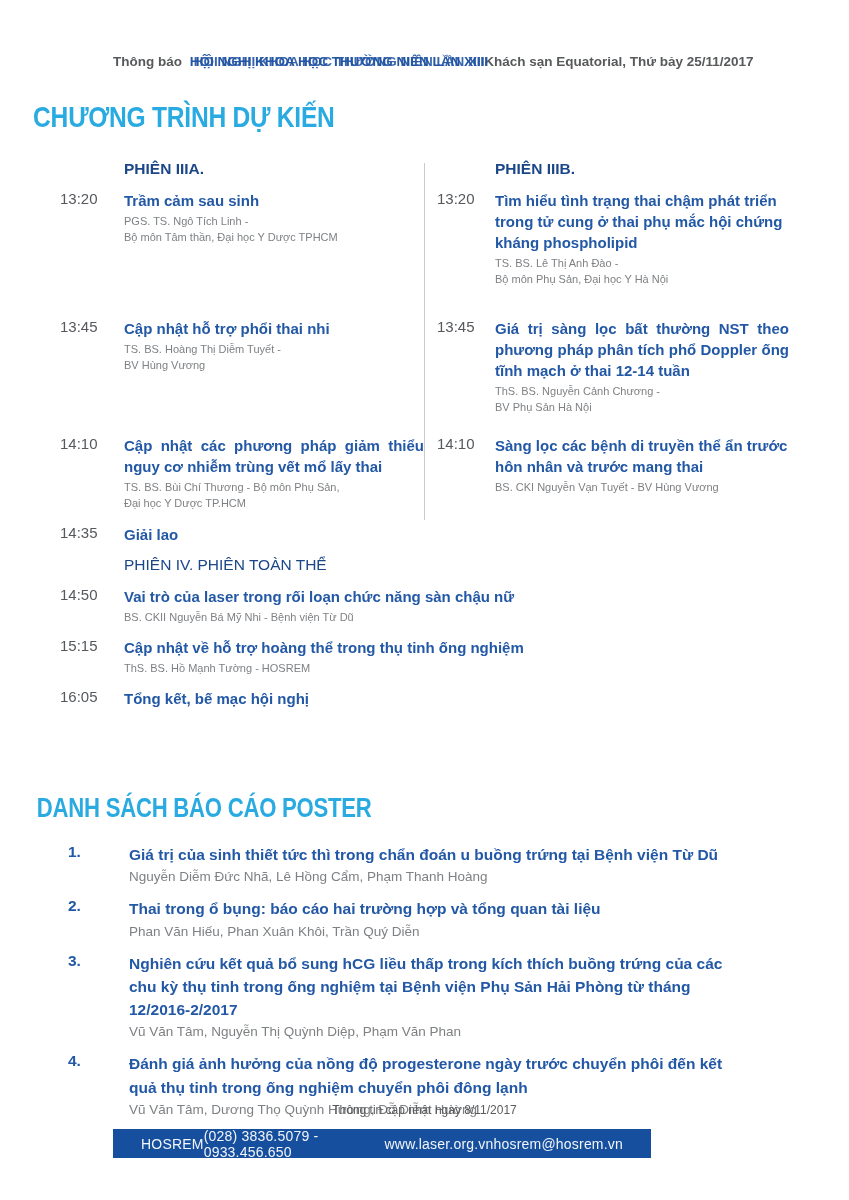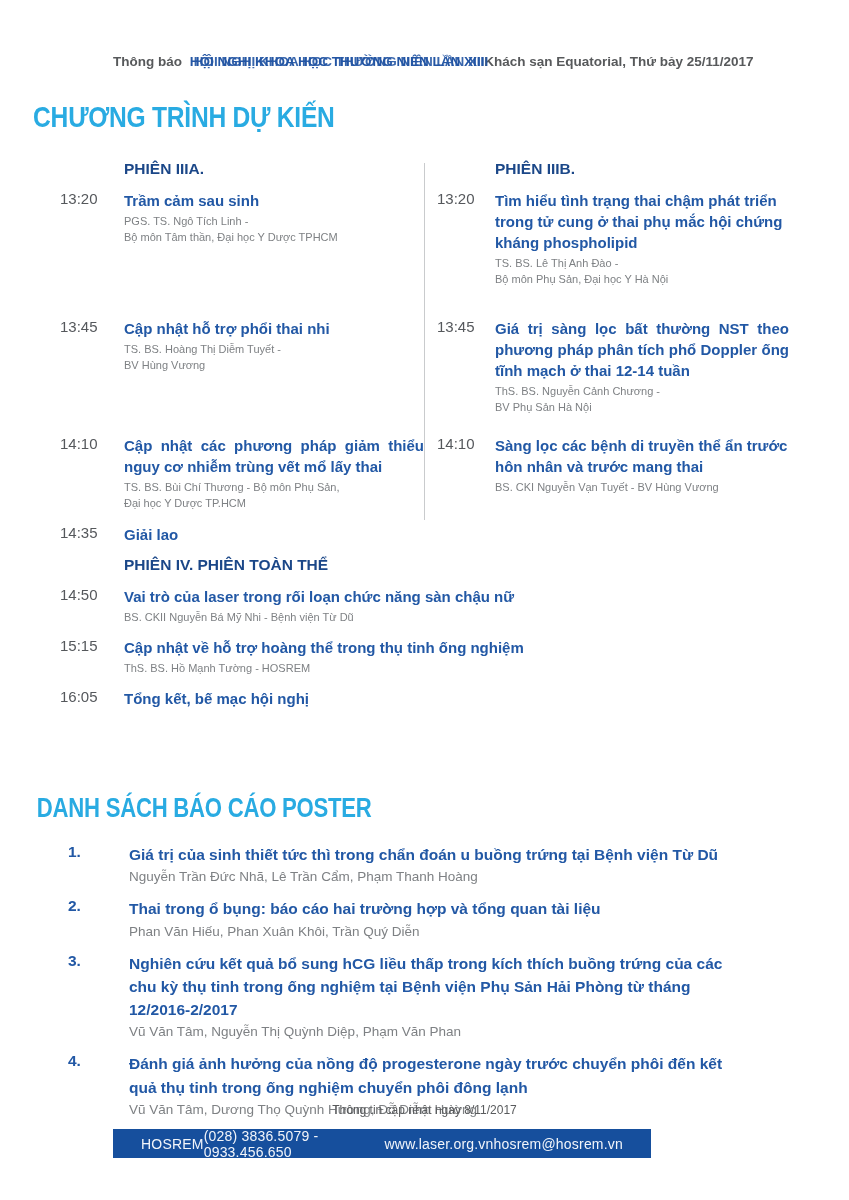--- a/index.html
+++ b/index.html
@@ -32,21 +32,21 @@
   .talk-title.justify{text-align:justify;}
   .speaker{font-size:11px;color:#7e8184;line-height:1.45;margin-top:3px;white-space:pre-line;}
   .c1{grid-column:1;} .c2{grid-column:2;} .c4{grid-column:4;} .c5{grid-column:5;}
   .r1{grid-row:1;} .r2{grid-row:2;} .r3{grid-row:3;} .r4{grid-row:4;}
 
   
   .plenary{position:absolute;top:524px;left:60px;width:732px;}
   .pl-row{display:flex;margin-bottom:11px;}
   .pl-time{width:64px;flex:0 0 64px;font-size:15px;color:#55585c;}
   .pl-body{flex:1;}
-  .pl-session{font-size:15.5px;font-weight:bold;color:#1b4788;margin:2px 0 12px 64px;}
+  .pl-session{font-size:15.5px;font-weight:normal;color:#1b4788;margin:2px 0 12px 64px;}
 
   
   .posters{position:absolute;top:843px;left:68px;width:676px;}
   .po-row{display:flex;margin-bottom:13px;}
   .po-num{width:45px;flex:0 0 45px;font-size:15.5px;font-weight:bold;color:#2258a5;}
   .po-body{flex:1;margin-left:16px;}
   .po-title{font-size:15.5px;font-weight:bold;color:#2258a5;line-height:1.5;}
   .po-authors{font-size:13.5px;color:#7e8184;margin-top:3px;}
 
   
@@ -154,21 +154,21 @@
 
   <div class="big-heading h-poster">
     <span>DANH SÁCH BÁO CÁO POSTER</span>
   </div>
 
   <div class="posters">
     <div class="po-row">
       <div class="po-num">1.</div>
       <div class="po-body">
         <div class="po-title">Giá trị của sinh thiết tức thì trong chẩn đoán u buồng trứng tại Bệnh viện Từ Dũ</div>
-        <div class="po-authors">Nguyễn Trần Đức Nhã, Lê Trần Cẩm, Phạm Thanh Hoàng</div>
+        <div class="po-authors">Nguyễn Diễm Đức Nhã, Lê Hồng Cẩm, Phạm Thanh Hoàng</div>
       </div>
     </div>
     <div class="po-row">
       <div class="po-num">2.</div>
       <div class="po-body">
         <div class="po-title">Thai trong ổ bụng: báo cáo hai trường hợp và tổng quan tài liệu</div>
         <div class="po-authors">Phan Văn Hiếu, Phan Xuân Khôi, Trần Quý Diễn</div>
       </div>
     </div>
     <div class="po-row">

